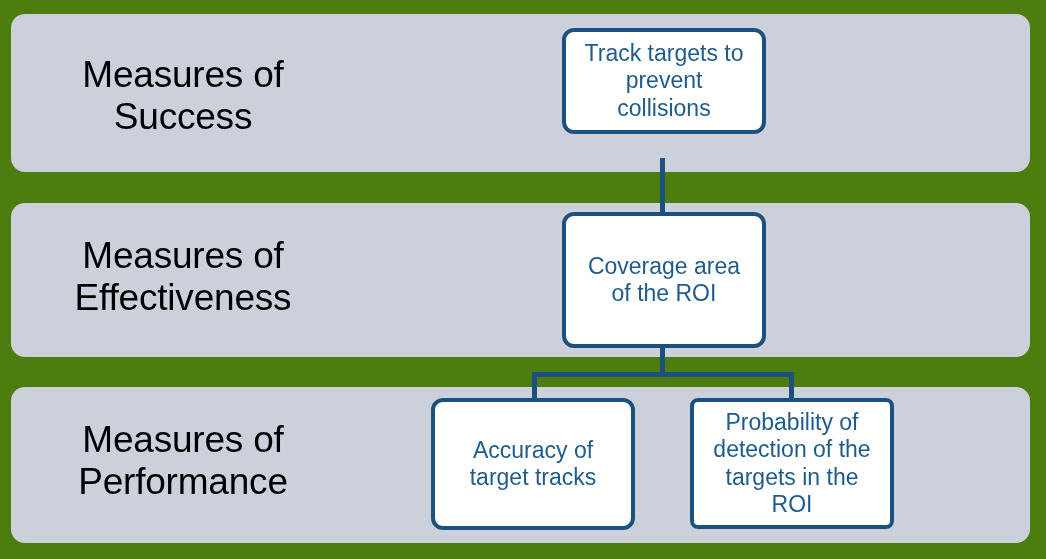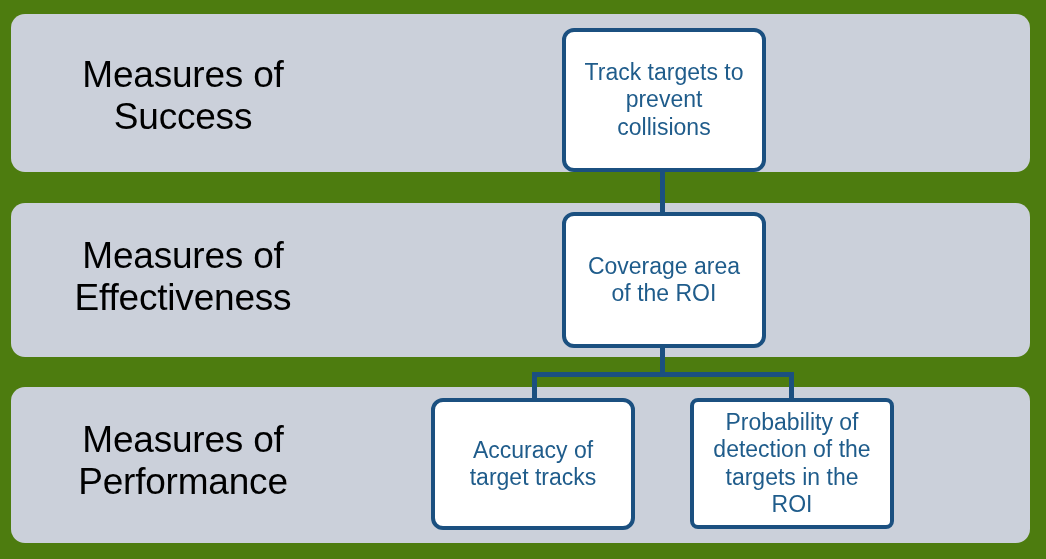--- a/index.html
+++ b/index.html
@@ -69,21 +69,21 @@
     color: #1f5c8b;
     font-size: 23px;
     line-height: 1.18;
     text-align: center;
     display: flex;
     align-items: center;
     justify-content: center;
     white-space: pre-line;
     padding: 0 8px;
   }
-  .node-track    { left: 562px; top: 28px;  width: 204px; height: 144px; }
+  .node-track    { left: 562px; top: 28px;  width: 204px; height: 106px; }
   .node-coverage { left: 562px; top: 212px; width: 204px; height: 136px; }
   .node-accuracy { left: 431px; top: 398px; width: 204px; height: 132px; }
   .node-prob     { left: 690px; top: 398px; width: 204px; height: 131px; border-radius: 8px; }
 </style>
 </head>
 <body>
 
 <div id="canvas">
 
   <div class="band band-1">

